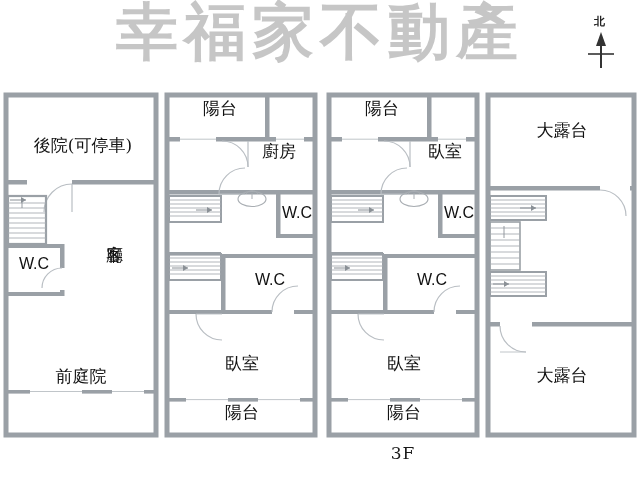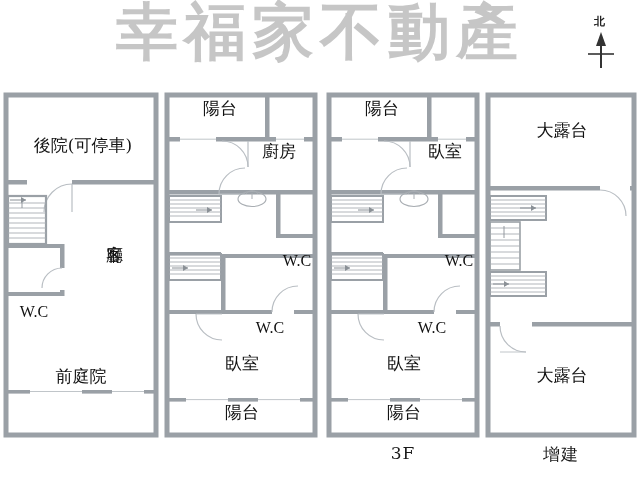--- a/index.html
+++ b/index.html
@@ -15,21 +15,21 @@
     position:absolute;text-align:center;
     font-family:"DejaVu Serif","Liberation Serif",serif;
     font-size:17px;color:#1a1a1a;letter-spacing:1px;
   }
   .room-label{
     position:absolute;text-align:center;
     font-family:"DejaVu Serif","Liberation Serif",serif;
     color:#111;line-height:1.05;white-space:nowrap;
   }
   .rl-cjk{font-size:17px;letter-spacing:0px;}
-  .rl-wc{font-size:16px;font-family:Liberation Serif, serif;letter-spacing:0px;margin-top:48px;}
+  .rl-wc{font-size:16px;font-family:Liberation Sans, sans-serif;letter-spacing:0px;}
   .rl-vert{writing-mode:vertical-rl;text-orientation:upright;line-height:1.1;}
   .compass-label{
     position:absolute;font-family:"DejaVu Serif","Liberation Serif",serif;
     font-size:11px;font-weight:bold;color:#222;
   }
   #watermark{
     position:absolute;left:0;top:0;width:640px;height:480px;
     pointer-events:none;display:flex;justify-content:center;
   }
   #watermark span{
@@ -272,21 +272,20 @@
   <div class="room-label rl-cjk" style="left:412px;top:143px;width:66px;">臥室</div>
   <div class="room-label rl-wc" style="left:438px;top:205px;width:42px;">W.C</div>
   <div class="room-label rl-wc" style="left:390px;top:272px;width:84px;">W.C</div>
   <div class="room-label rl-cjk" style="left:334px;top:355px;width:140px;">臥室</div>
   <div class="room-label rl-cjk" style="left:334px;top:404px;width:140px;">陽台</div>
 
   <div class="room-label rl-cjk" style="left:494px;top:122px;width:136px;">大露台</div>
   <div class="room-label rl-cjk" style="left:494px;top:367px;width:136px;">大露台</div>
 
   <div class="floor-label" style="left:329px;top:443px;width:148px;">3F</div>
-  <div class="floor-label" style="left:488px;top:443px;width:146px;">增建</div>
 
   <div class="compass-label" style="left:594px;top:14px;">北</div>
 
   <div id="watermark">
     <span>幸福家不動產</span>
   </div>
 
 </div>
 
 </body></html>

